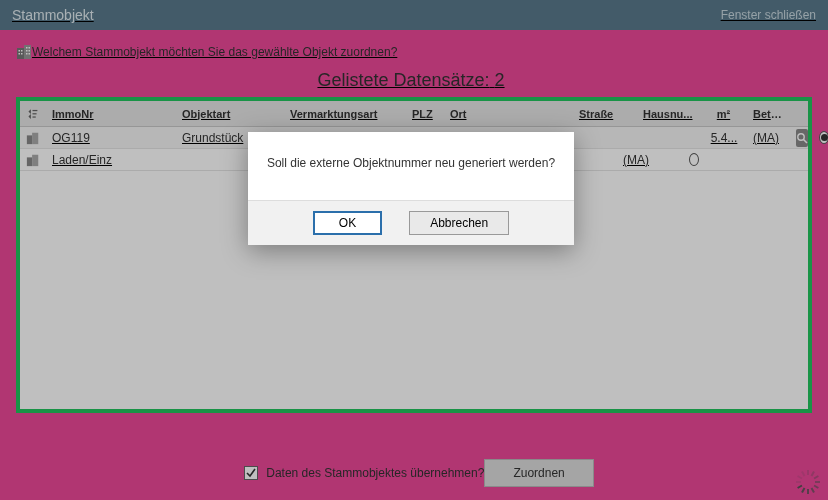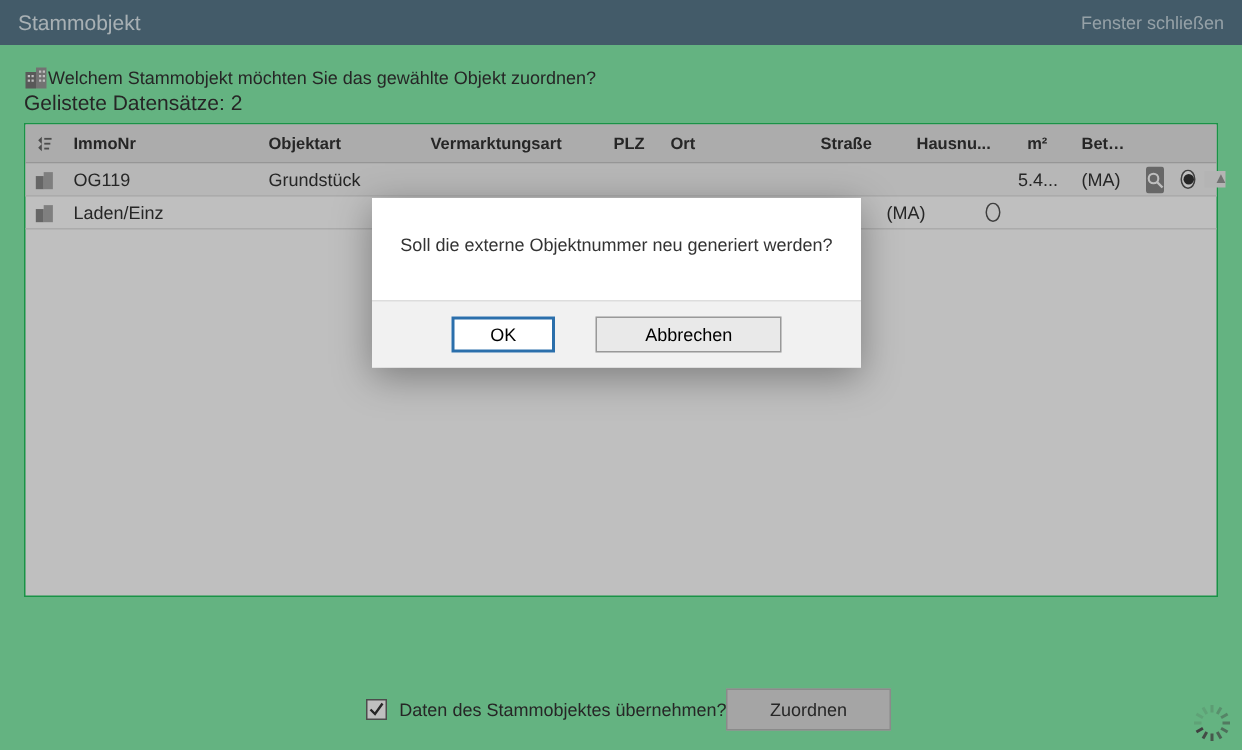--- a/index.html
+++ b/index.html
@@ -1,35 +1,35 @@
 <!DOCTYPE html>
 <html><head>
   <meta charset="utf-8">
   <style>
     * { margin: 0; padding: 0; box-sizing: border-box; font-family: Arial, sans-serif; }
     body { width: 828px; height: 500px; position: relative; overflow: hidden; background: #f5f5f5; }
     .overlay { position: absolute; inset: 0; background: rgba(0,0,0,0.25); z-index: 5; }
-    .window { position: absolute; inset: 0; background: #86efac; }
+    .window { position: absolute; inset: 0; background: #ec4899; text-decoration: underline; }
     .titlebar { background: #5a7a8c; color: #e0ebf0; height: 30px; display: flex; align-items: center; justify-content: space-between; padding: 0 12px; font-size: 14px; }
     .close-link { color: #c7d7df; font-size: 12px; cursor: pointer; text-align: right; }
     .content { padding: 14px 16px 10px 16px; }
     .prompt-row { display: flex; align-items: center; font-size: 12px; color: #333; }
     .building-icon { width: 16px; height: 16px; display: inline-block; }
     .building-icon svg { width: 16px; height: 16px; }
-    .count-row { text-align: left; font-size: 14px; color: #333; padding-right: 6px; }
-    .table-wrap { border: 1px solid #22c55e; margin-top: 6px; background: #fff; height: 316px; position: relative; }
+    .count-row { text-align: center; font-size: 18px; color: #333; margin-top: 10px; padding-right: 6px; }
+    .table-wrap { border: 4px solid #22c55e; margin-top: 6px; background: #fff; height: 316px; position: relative; }
     .thead { display: flex; background: #e6e6e6; border-bottom: 1px solid #c9c9c9; height: 26px; align-items: center; font-size: 11px; font-weight: bold; color: #333; }
     .th { padding: 0 6px; border-right: 1px solid transparent; white-space: nowrap; overflow: hidden; text-overflow: ellipsis; }
     .c-icon { width: 26px; flex: 0 0 26px; display: flex; align-items: center; justify-content: center; }
     .c-immonr { width: 130px; flex: 0 0 130px; }
     .c-objektart { width: 108px; flex: 0 0 108px; }
     .c-vermarkt { width: 122px; flex: 0 0 122px; }
     .c-plz { width: 38px; flex: 0 0 38px; }
     .c-ort { width: 100px; flex: 0 0 100px; }
-    .c-strasse { width: 64px; flex: 0 0 64px; }
+    .c-strasse { width: 64px; flex: 0 0 64px; margin-left: 29px; }
     .c-hausnu { width: 64px; flex: 0 0 64px; }
     .c-m2 { width: 46px; flex: 0 0 46px; text-align: center; }
     .c-betreuer { width: 44px; flex: 0 0 44px; }
     .c-search { width: 22px; flex: 0 0 22px; display:flex; align-items:center; justify-content:center; }
     .c-radio { width: 22px; flex: 0 0 22px; display:flex; align-items:center; justify-content:center; }
     .c-scroll { width: 14px; flex: 0 0 14px; background:#f0f0f0; }
     .tbody { }
     .tr { display: flex; align-items: center; height: 22px; font-size: 12px; color: #333; border-bottom: 1px solid #e4e4e4; }
     .tr.selected { background: #f4f4f4; }
     .td { padding: 0 6px; white-space: nowrap; overflow: hidden; text-overflow: ellipsis; }
@@ -42,21 +42,21 @@
     .footer { position: absolute; bottom: 0; left: 10px; right: 0; height: 54px; padding: 10px 16px; display:flex; align-items:center; justify-content:center; }
     .chk-wrap { display:flex; align-items:center; gap:8px; font-size:12px; color:#333; }
     .checkbox { width:14px; height:14px; border:1px solid #666; display:flex; align-items:center; justify-content:center; background:#fff; }
     .checkbox svg { width:10px; height:10px; }
     .assign-btn { background:#dcdcdc; border:1px solid #b8b8b8; padding: 6px 28px; font-size:12px; color:#333; cursor:pointer; }
     .spinner { position:absolute; right:6px; bottom:4px; width:28px; height:28px; }
     .spinner svg { width:28px; height:28px; }
     .modal { position:absolute; z-index:10; left:248px; top:132px; width:326px; background:#fff; box-shadow: 0 6px 24px rgba(0,0,0,0.35); }
     .modal-body { padding: 24px 18px 30px 18px; font-size:12px; color:#333; text-align:center; }
     .modal-footer { background:#f1f1f1; border-top:1px solid #ddd; padding:10px; display:flex; justify-content:center; gap:27px; }
-    .btn { font-size:12px; padding:4px 32px; border:1px solid #999; background:#e9e9e9; cursor:pointer; }
+    .btn { font-size:12px; padding:4px 20px; border:1px solid #999; background:#e9e9e9; cursor:pointer; }
     .btn.primary { border:2px solid #2b6fab; background:#fff; padding:3px 24px; }
     .sort-icon svg { width:14px; height:14px; }
   </style>
 </head>
 <body>
 
 <div class="window">
   <div class="titlebar">
     <span>Stammobjekt</span>
     <span class="close-link">Fenster schließen</span>

